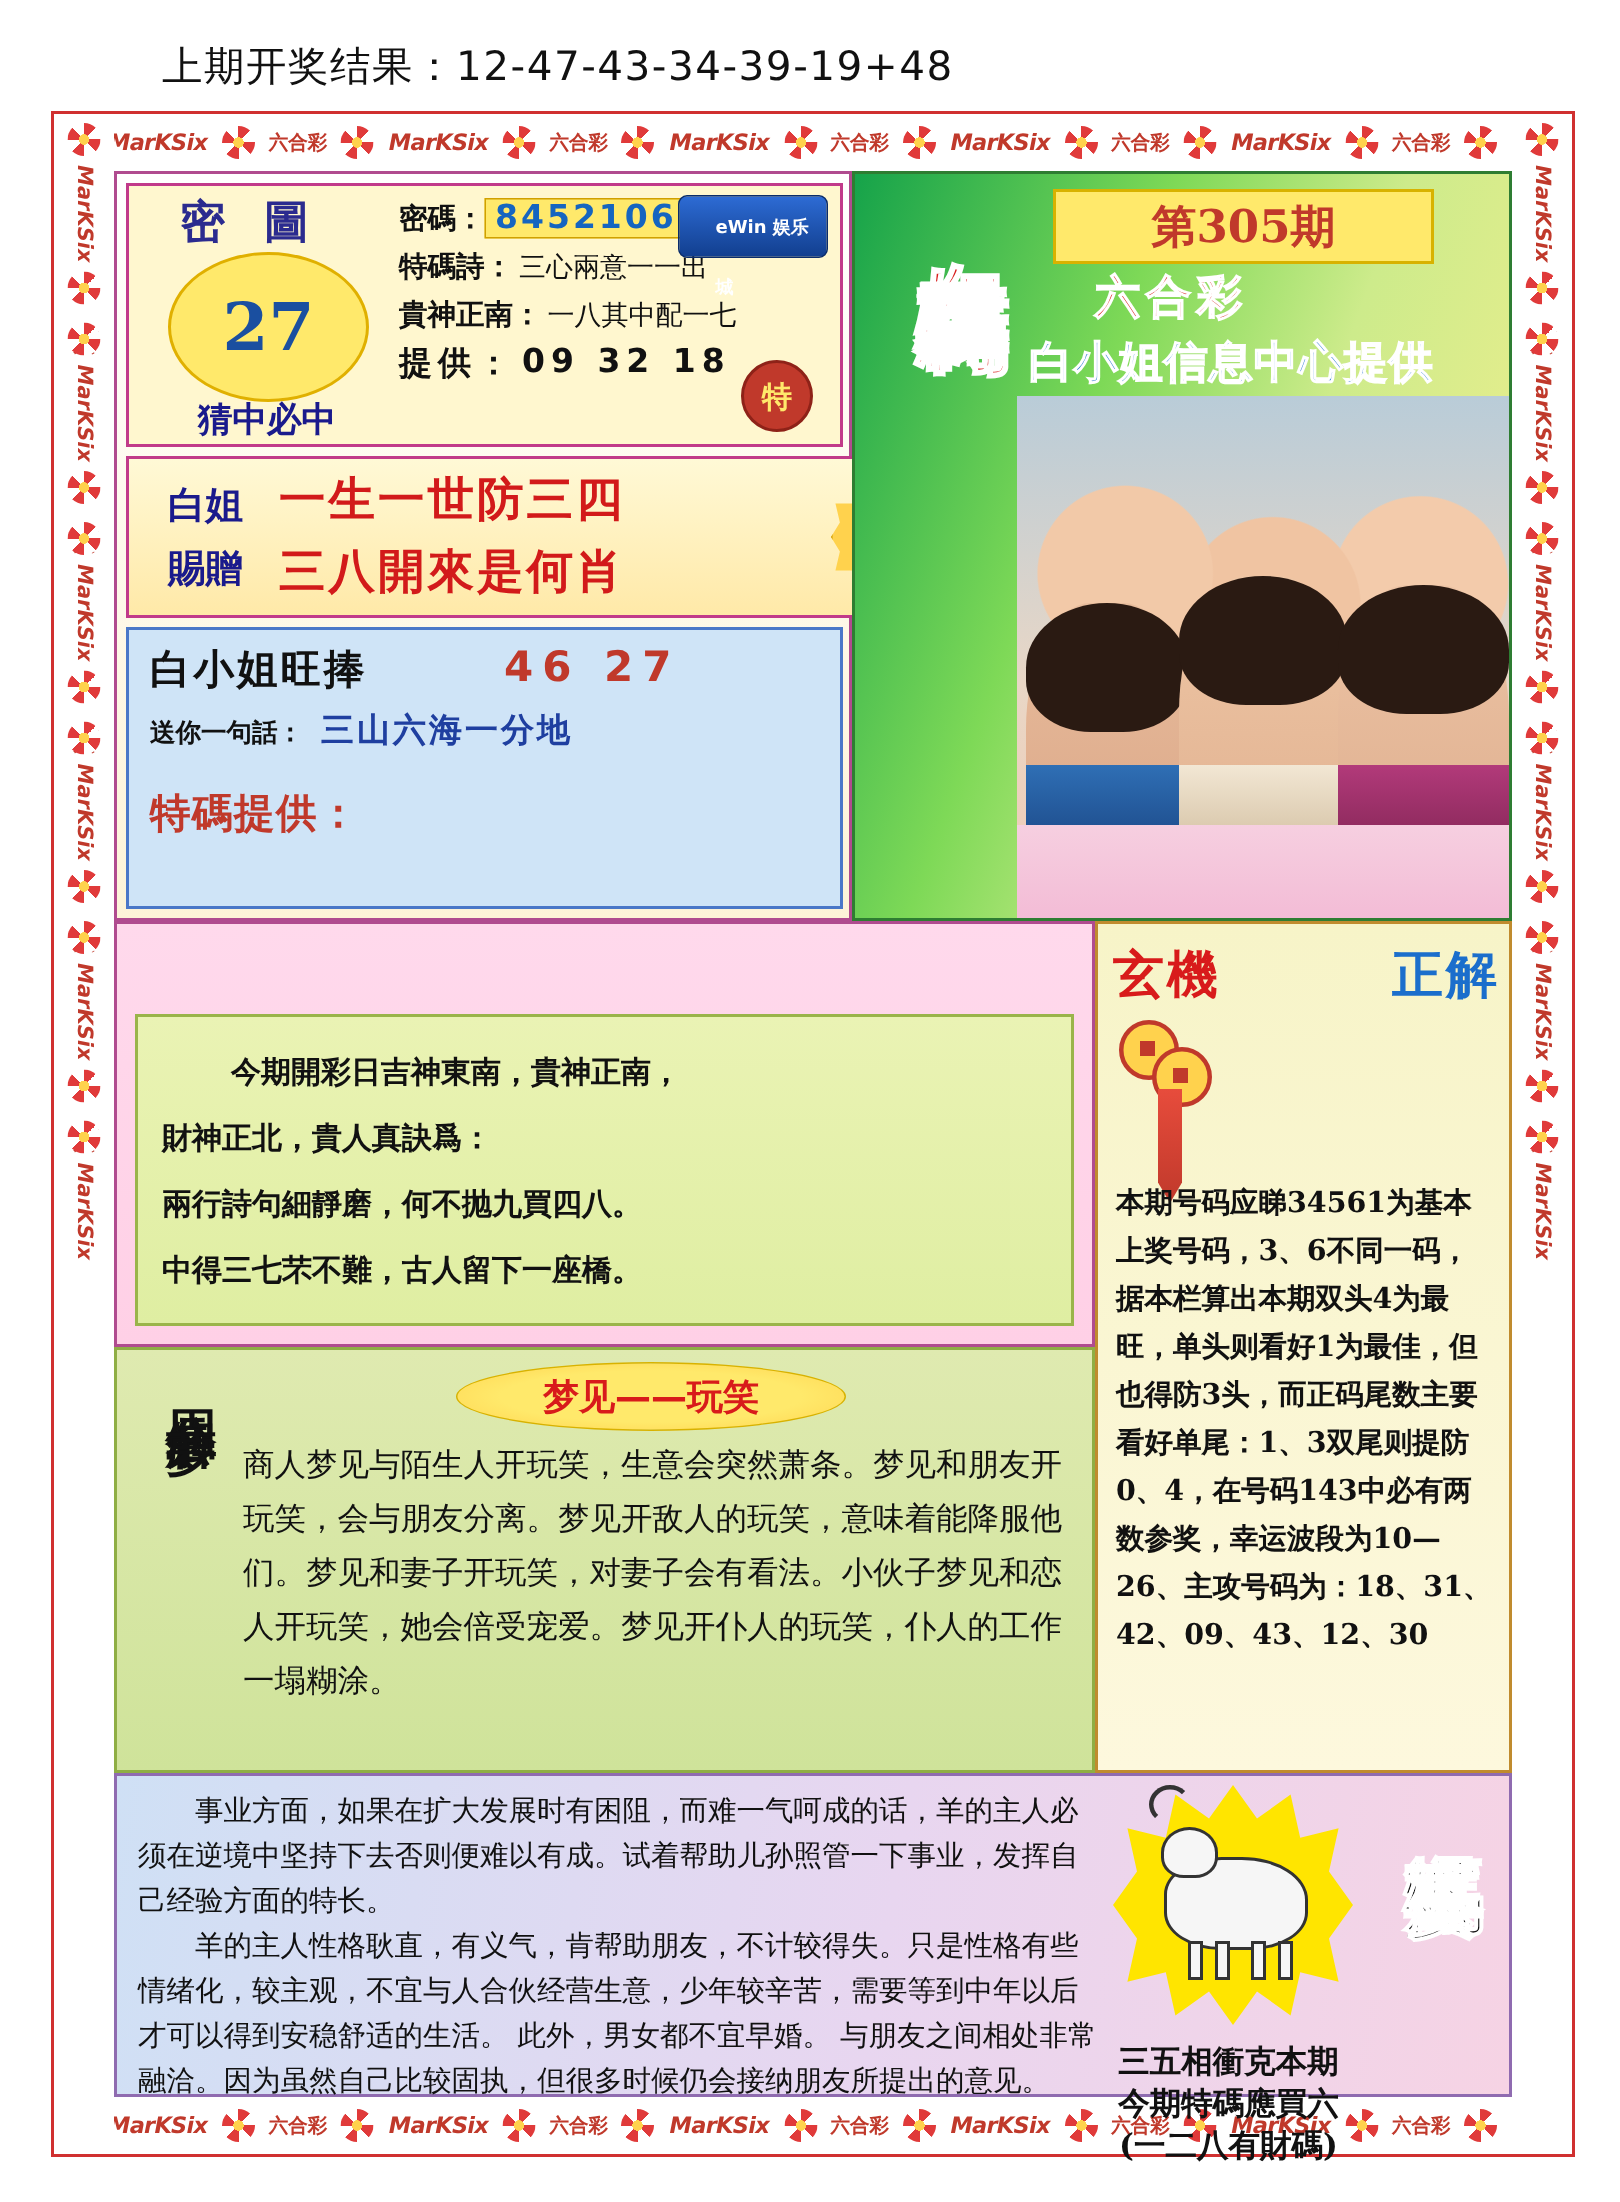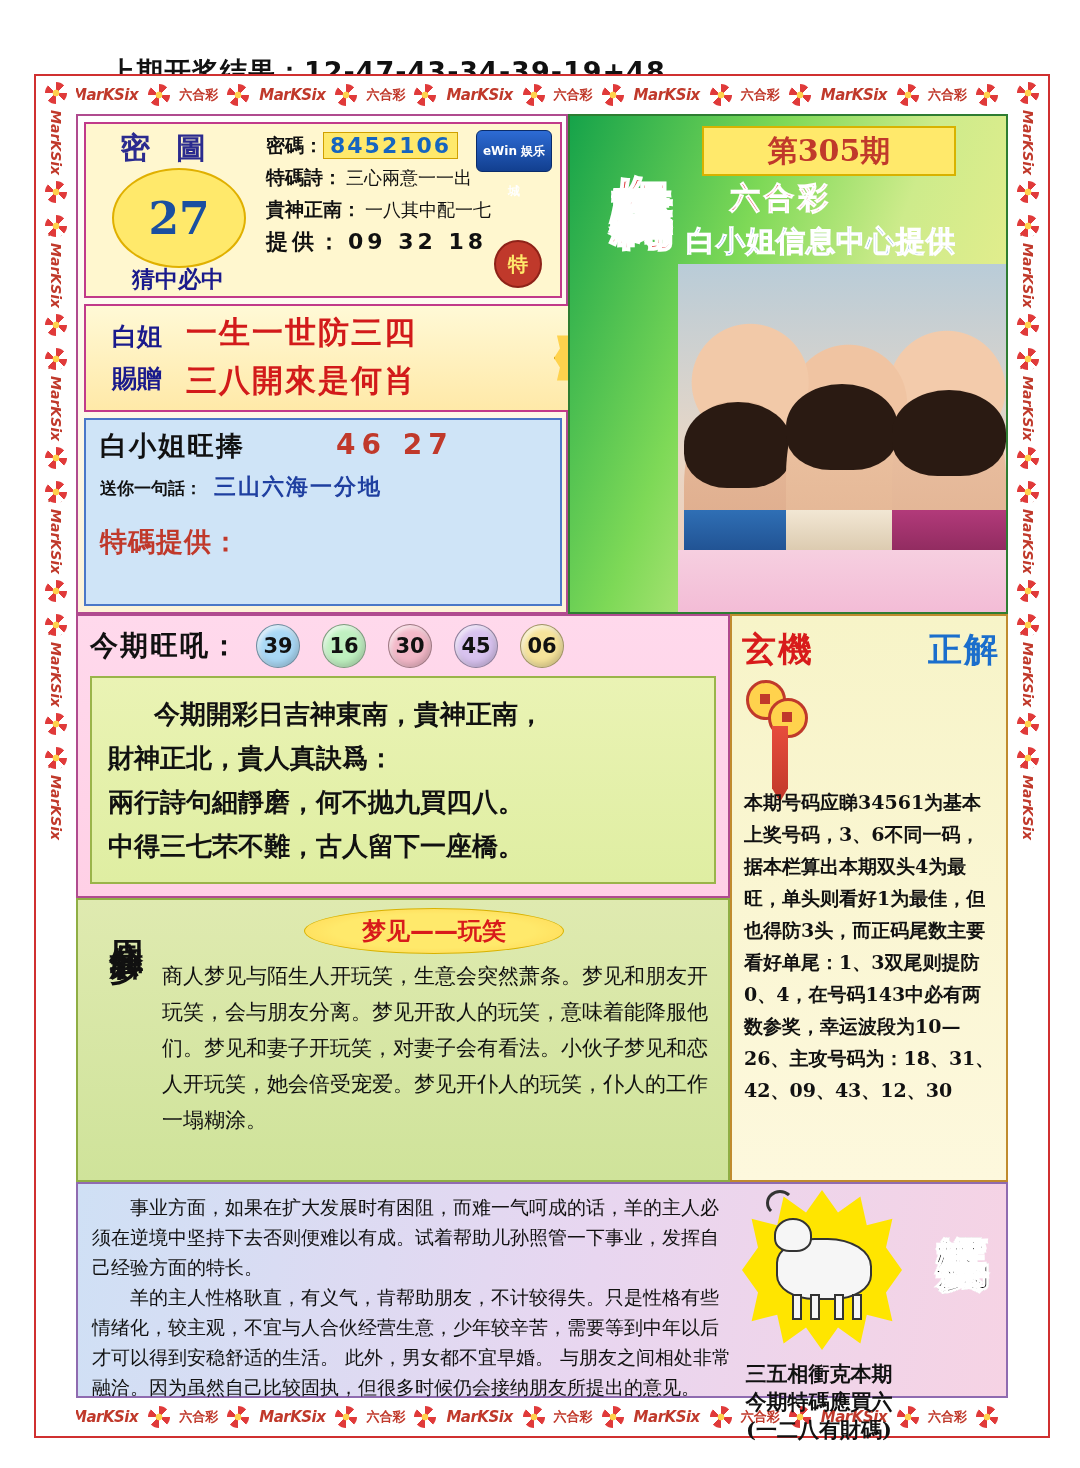--- a/index.html
+++ b/index.html
@@ -6,23 +6,22 @@
   body{
     width:1080px;height:1468px;position:relative;overflow:hidden;
     background:#ffffff;
     font-family:"DejaVu Sans","Liberation Sans",sans-serif;
   }
   .page{position:absolute;inset:0;}
 
   
   .result-line{
     position:absolute;left:108px;top:26px;width:800px;height:36px;
-    font-size:27px;font-weight:bold;color:#111;letter-spacing:1px;
+    font-size:27px;font-weight:normal;color:#111;letter-spacing:1px;
     white-space:nowrap;
-    margin-top:28px;
   }
 
   
   .poster{
     position:absolute;left:34px;top:74px;width:1012px;height:1360px;
     background:#f2f2f2;border:2px solid #d03030;
   }
   
   .band{
     position:absolute;background:#ffffff;overflow:hidden;
@@ -92,22 +91,22 @@
   .mi-key{font-size:19px;font-weight:bold;color:#111;white-space:nowrap;}
   .mi-val{font-size:18px;color:#111;margin-left:4px;white-space:nowrap;}
   .mima-val{
     font-size:22px;font-weight:bold;color:#1565c0;background:#ffe96b;
     padding:0 6px;border:1px solid #d0a000;letter-spacing:2px;
   }
   .tigong{font-size:22px;font-weight:bold;color:#111;letter-spacing:4px;}
   .ewin{
     position:absolute;right:8px;top:6px;width:74px;height:40px;
     background:linear-gradient(#2d6bd4,#123f8f);border-radius:6px;
-    color:#fff;font-size:12px;font-weight:bold;text-align:center;
-    line-height:40px;border:1px solid #0a2c6b;
+    color:#fff;font-size:12px;font-weight:bold;
+    line-height:40px;border:1px solid #0a2c6b;padding-left:24px;
   }
   .seal{
     position:absolute;right:18px;bottom:8px;width:44px;height:44px;
     border-radius:50%;background:#c0392b;color:#ffe96b;
     display:flex;align-items:center;justify-content:center;
     font-size:20px;font-weight:bold;border:2px solid #8e2218;
   }
 
   .baijie-box{
     position:absolute;left:6px;top:188px;width:554px;height:108px;
@@ -235,21 +234,21 @@
   .mid-head .t{
     font-size:28px;font-weight:bold;color:#111;letter-spacing:2px;
     font-family:"DejaVu Serif","Liberation Serif",serif;
   }
   .mid-balls{display:flex;gap:22px;margin-left:16px;}
   .mid-balls .ball{width:42px;height:42px;font-size:21px;}
   .poem{
     position:absolute;left:12px;top:60px;width:626px;height:208px;
     background:linear-gradient(#eaf3b4,#dfeea2);border:2px solid #9ab44a;
     box-sizing:border-box;padding:14px 16px;
-    font-size:26px;line-height:44px;color:#111;font-weight:bold;
+    font-size:20px;line-height:44px;color:#111;font-weight:bold;
     font-family:"DejaVu Serif","Liberation Serif",serif;
   }
   .poem div{white-space:nowrap;}
   .poem .indent{padding-left:46px;}
 
   
   .decode{
     position:absolute;left:654px;top:500px;width:278px;height:568px;
     background:linear-gradient(#f7f4c8,#fdf8dd);
     border:2px solid #c08b2e;box-sizing:border-box;
@@ -546,30 +545,20 @@
           </div>
           <div class="girl g3">
             <div class="hair"></div>
             <div class="bikini b3"></div>
           </div>
           <div class="photo-strip"></div>
         </div>
       </div>
 
       <div class="mid">
-        <div class="mid-head">
-          <span class="t">今期旺吼：</span>
-          <span class="mid-balls" id="midBalls">
-              <div class="ball" style="background: rgb(169, 216, 245);">39</div>
-              <div class="ball" style="background: rgb(191, 240, 192);">16</div>
-              <div class="ball" style="background: rgb(243, 184, 200);">30</div>
-              <div class="ball" style="background: rgb(216, 194, 239);">45</div>
-              <div class="ball" style="background: rgb(246, 227, 154);">06</div>
-            </span>
-        </div>
         <div class="poem" id="poemBox">
             <div class="indent">今期開彩日吉神東南，貴神正南，</div>
             <div>財神正北，貴人真訣爲：</div>
             <div>兩行詩句細靜磨，何不抛九買四八。</div>
             <div>中得三七芣不難，古人留下一座橋。</div>
           </div>
       </div>
 
       <div class="decode">
         <div class="decode-title">

